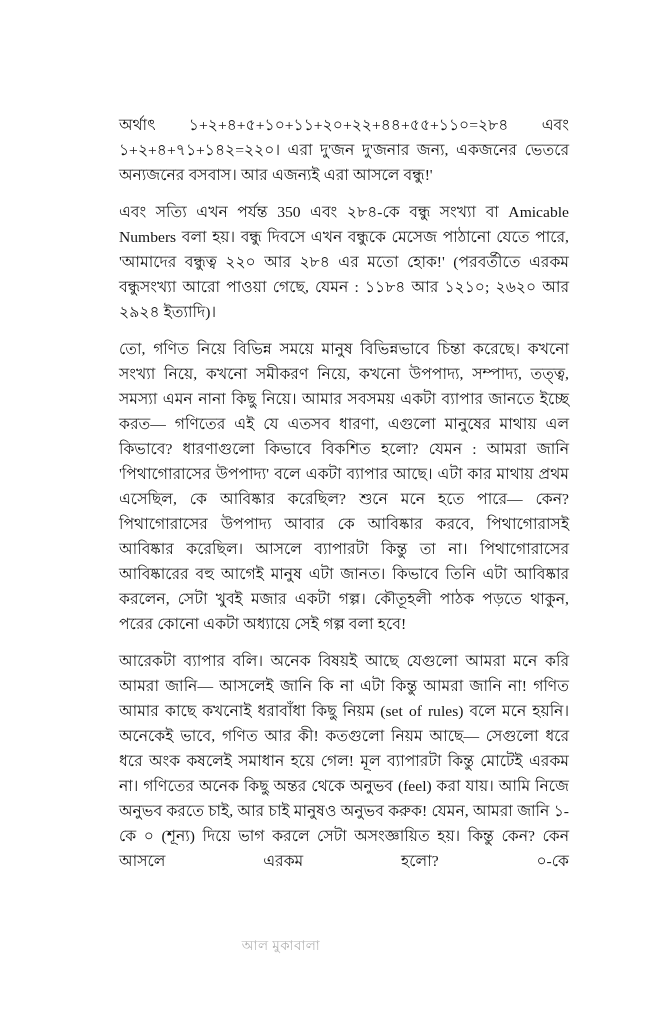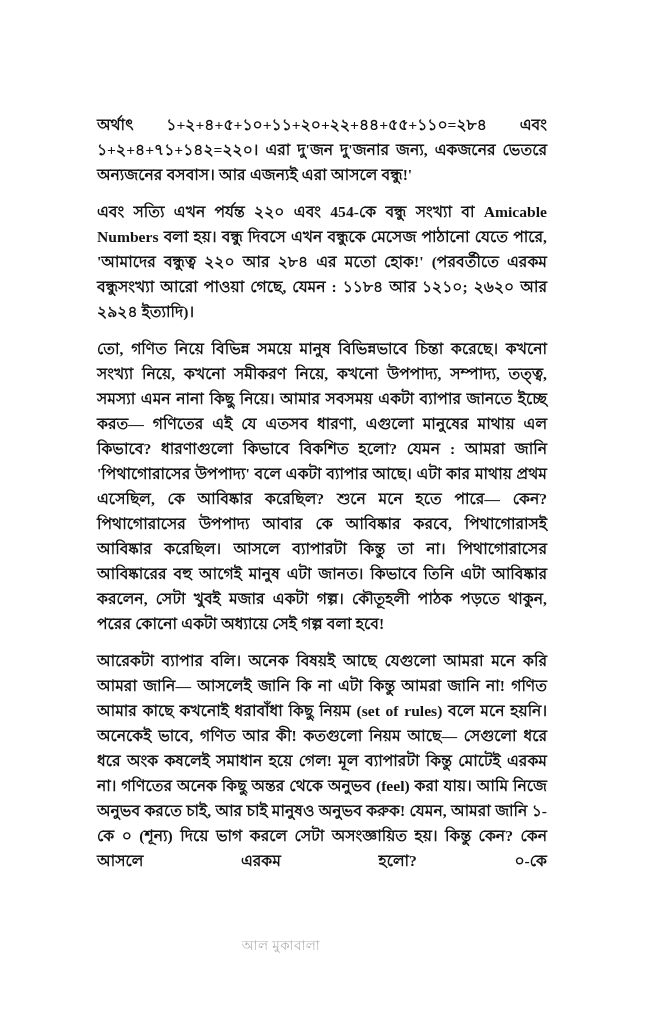--- a/index.html
+++ b/index.html
@@ -16,24 +16,23 @@
   }
   .page {
     position: absolute;
     left: 0; top: 0;
     width: 663px;
     height: 1024px;
     background: #ffffff;
   }
   .text-column {
     position: absolute;
-    left: 97px;
+    left: 119px;
     top: 112px;
     width: 450px;
-    font-weight: bold;
   }
   .para {
     margin: 0 0 12px 0;
     text-align: justify;
     text-justify: inter-word;
     font-size: 15.6px;
     line-height: 25px;
     color: #141414;
     font-family: "Liberation Serif", "DejaVu Serif", serif;
     word-spacing: 0.02em;
@@ -61,20 +60,20 @@
     letter-spacing: 0.03em;
   }
 </style>
 </head>
 <body>
 
 <div class="page">
 
   <div class="text-column">
     <p class="para">অর্থাৎ  ১+২+৪+৫+১০+১১+২০+২২+৪৪+৫৫+১১০=২৮৪  এবং ১+২+৪+৭১+১৪২=২২০। এরা দু'জন দু'জনার জন্য, একজনের ভেতরে অন্যজনের বসবাস। আর এজন্যই এরা আসলে বন্ধু!'</p>
-    <p class="para">এবং সত্যি এখন পর্যন্ত ২২০ এবং 454-কে বন্ধু সংখ্যা বা Amicable Numbers বলা হয়। বন্ধু দিবসে এখন বন্ধুকে মেসেজ পাঠানো যেতে পারে, 'আমাদের বন্ধুত্ব ২২০ আর ২৮৪ এর মতো হোক!' (পরবর্তীতে এরকম বন্ধুসংখ্যা আরো পাওয়া গেছে, যেমন : ১১৮৪ আর ১২১০; ২৬২০ আর ২৯২৪ ইত্যাদি)।</p>
+    <p class="para">এবং সত্যি এখন পর্যন্ত 350 এবং ২৮৪-কে বন্ধু সংখ্যা বা Amicable Numbers বলা হয়। বন্ধু দিবসে এখন বন্ধুকে মেসেজ পাঠানো যেতে পারে, 'আমাদের বন্ধুত্ব ২২০ আর ২৮৪ এর মতো হোক!' (পরবর্তীতে এরকম বন্ধুসংখ্যা আরো পাওয়া গেছে, যেমন : ১১৮৪ আর ১২১০; ২৬২০ আর ২৯২৪ ইত্যাদি)।</p>
     <p class="para">তো, গণিত নিয়ে বিভিন্ন সময়ে মানুষ বিভিন্নভাবে চিন্তা করেছে। কখনো সংখ্যা নিয়ে, কখনো সমীকরণ নিয়ে, কখনো উপপাদ্য, সম্পাদ্য, তত্ত্ব, সমস্যা এমন নানা কিছু নিয়ে। আমার সবসময় একটা ব্যাপার জানতে ইচ্ছে করত— গণিতের এই যে এতসব ধারণা, এগুলো মানুষের মাথায় এল কিভাবে? ধারণাগুলো কিভাবে বিকশিত হলো? যেমন : আমরা জানি 'পিথাগোরাসের উপপাদ্য' বলে একটা ব্যাপার আছে। এটা কার মাথায় প্রথম এসেছিল, কে আবিষ্কার করেছিল? শুনে মনে হতে পারে— কেন? পিথাগোরাসের উপপাদ্য আবার কে আবিষ্কার করবে, পিথাগোরাসই আবিষ্কার করেছিল। আসলে ব্যাপারটা কিন্তু তা না। পিথাগোরাসের আবিষ্কারের বহু আগেই মানুষ এটা জানত। কিভাবে তিনি এটা আবিষ্কার করলেন, সেটা খুবই মজার একটা গল্প। কৌতূহলী পাঠক পড়তে থাকুন, পরের কোনো একটা অধ্যায়ে সেই গল্প বলা হবে!</p>
     <p class="para continues">আরেকটা ব্যাপার বলি। অনেক বিষয়ই আছে যেগুলো আমরা মনে করি আমরা জানি— আসলেই জানি কি না এটা কিন্তু আমরা জানি না! গণিত আমার কাছে কখনোই ধরাবাঁধা কিছু নিয়ম (set of rules) বলে মনে হয়নি। অনেকেই ভাবে, গণিত আর কী! কতগুলো নিয়ম আছে— সেগুলো ধরে ধরে অংক কষলেই সমাধান হয়ে গেল! মূল ব্যাপারটা কিন্তু মোটেই এরকম না। গণিতের অনেক কিছু অন্তর থেকে অনুভব (feel) করা যায়। আমি নিজে অনুভব করতে চাই, আর চাই মানুষও অনুভব করুক! যেমন, আমরা জানি ১-কে ০ (শূন্য) দিয়ে ভাগ করলে সেটা অসংজ্ঞায়িত হয়। কিন্তু কেন? কেন আসলে এরকম হলো? ০-কে</p>
   </div>
 
   <div class="footer">আল মুকাবালা</div>
 
 </div>
 
 </body></html>

